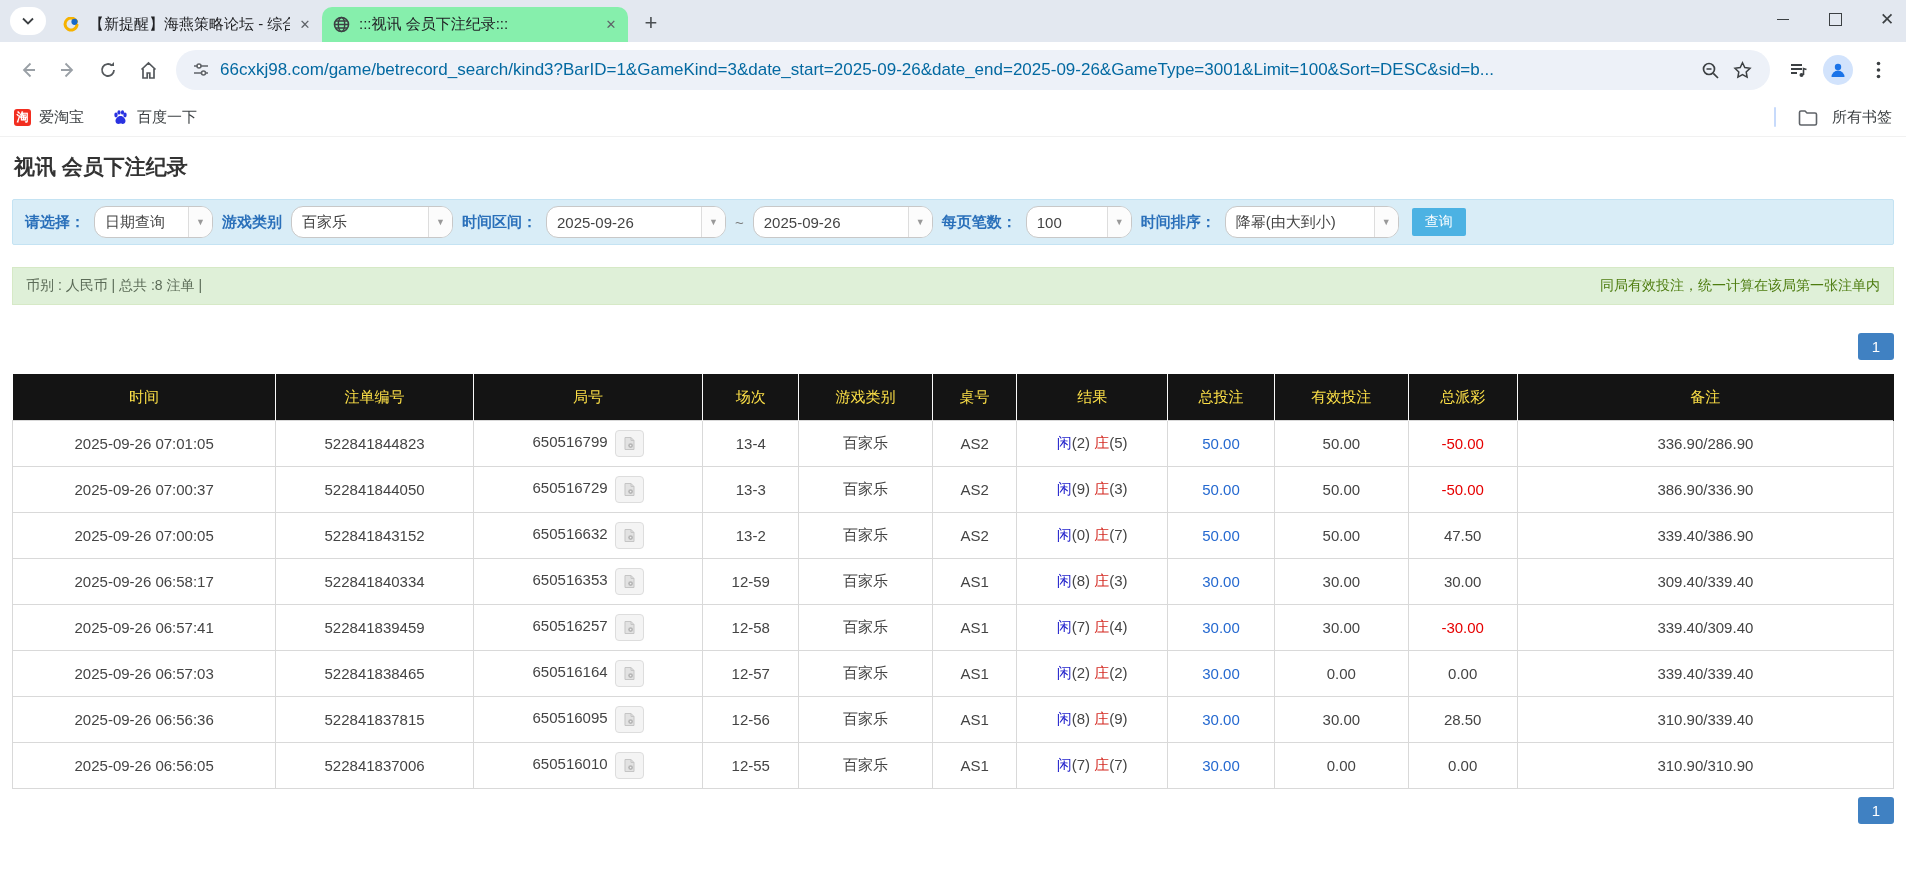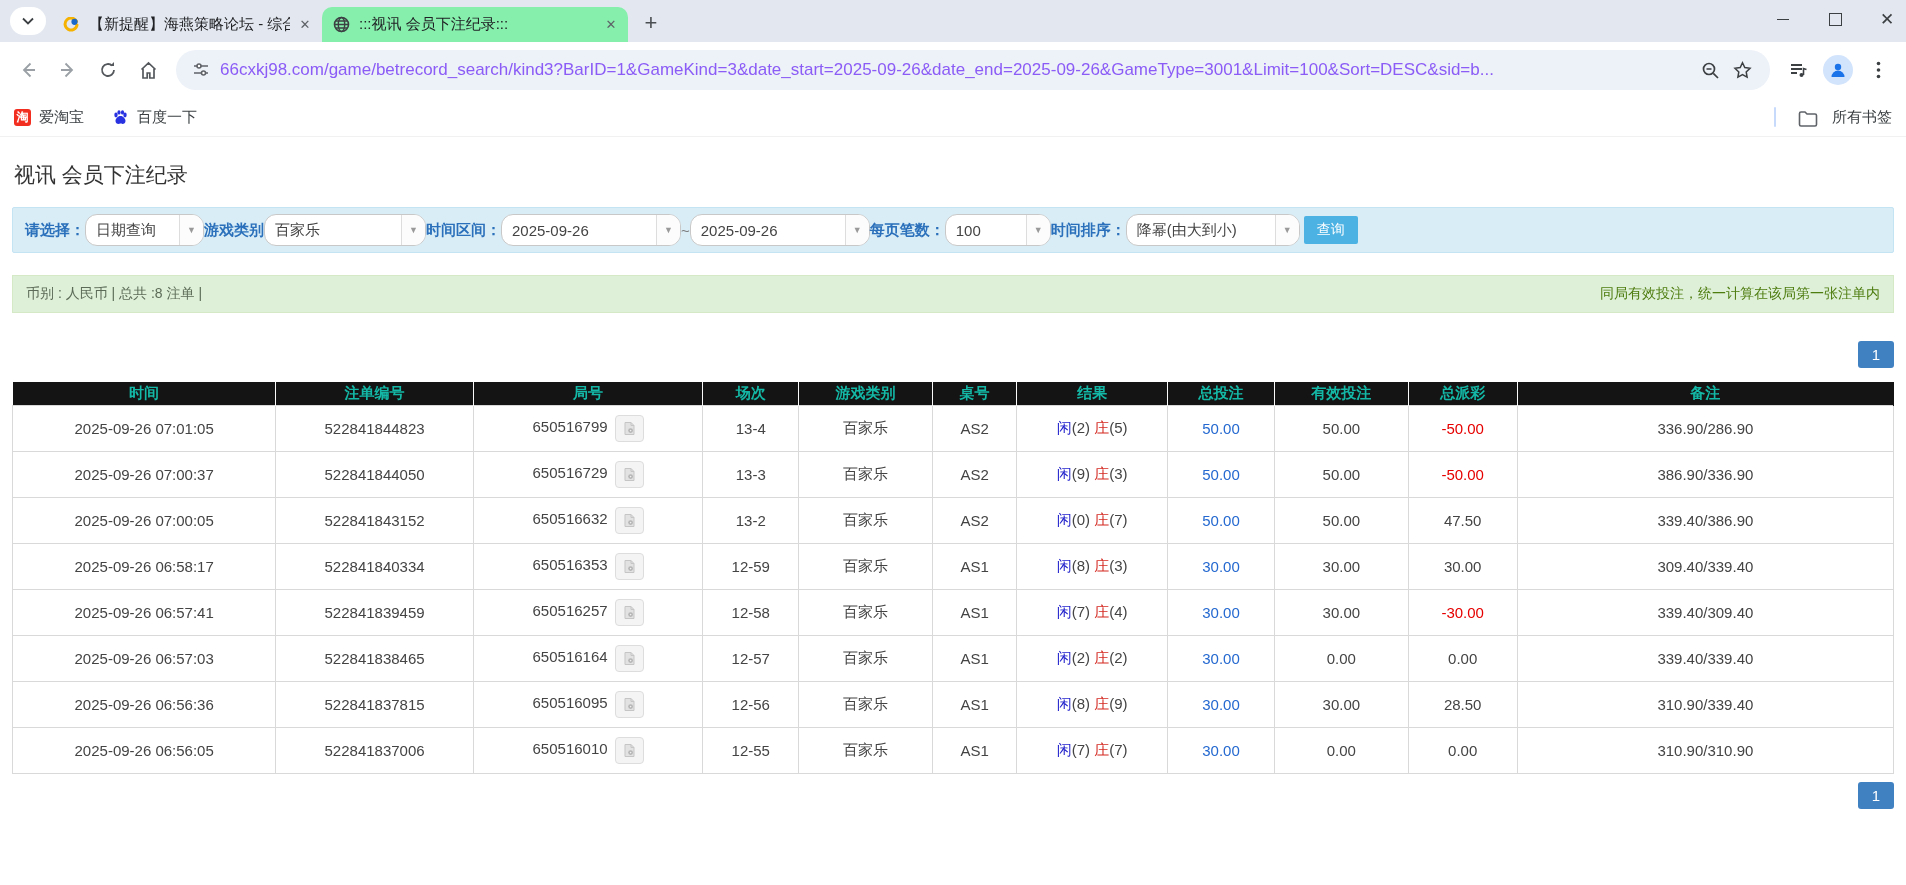--- a/index.html
+++ b/index.html
@@ -22,59 +22,59 @@
           font-size:22px;color:#4a4e52}
   .win-controls{position:absolute;right:10px;top:0;height:38px;display:flex;align-items:center;gap:34px;color:#3c4043}
   .wc{font-size:14px;display:flex;align-items:center;justify-content:center;width:18px;height:18px}
   .wc .sq{width:11px;height:11px;border:1.4px solid #3c4043}
   .wc .mini{width:12px;height:0;border-top:1.6px solid #3c4043}
 
   .toolbar{height:56px;background:#fff;display:flex;align-items:center;padding:0 8px}
   .nav-btn{width:40px;height:40px;border-radius:50%;display:flex;align-items:center;justify-content:center;flex:0 0 auto}
   .omnibox{flex:1;height:40px;background:#edf1f8;border-radius:20px;display:flex;align-items:center;
            padding:0 12px 0 16px;margin:0 8px;min-width:0}
-  .url-text{flex:1;font-size:17px;color:#8b5cf6;white-space:nowrap;overflow:hidden;margin:0 10px}
+  .url-text{flex:1;font-size:17px;color:#0369a1;white-space:nowrap;overflow:hidden;margin:0 10px}
   .pill-ic{width:32px;height:32px;display:flex;align-items:center;justify-content:center;flex:0 0 auto}
   .avatar{width:30px;height:30px;border-radius:50%;background:#d2e3fc;display:flex;align-items:center;justify-content:center}
 
   .bookmarks{height:38px;background:#fff;display:flex;align-items:center;padding:0 14px;font-size:15px;color:#3c4043;
              border-bottom:1px solid #f1f1f1}
   .bm{display:flex;align-items:center;gap:8px;margin-right:28px}
-  .bm-right{margin-left:auto;display:flex;align-items:flex-end;gap:14px}
+  .bm-right{margin-left:auto;display:flex;align-items:center;gap:14px}
   .bm-sep{width:2px;height:20px;background:#c7dafb;border-radius:1px;margin-right:8px}
   .taobao-ic{width:17px;height:17px;background:#f22e20;border-radius:3px;color:#fff;font-size:12px;font-weight:bold;
              display:flex;align-items:center;justify-content:center}
 
   
   .page{padding:0 12px}
-  .page-title{font-size:21px;font-weight:400;color:#333;margin:24px 0 0 2px}
+  .page-title{font-size:21px;font-weight:700;color:#333;margin:16px 0 0 2px}
 
   .filterbar{margin-top:18px;background:#d9edf7;border:1px solid #c4e3f3;border-radius:2px;height:44px;
-             display:flex;align-items:center;padding:0 12px;font-size:15px}
+             display:flex;align-items:center;padding:0 12px;gap:9px;font-size:15px}
   .flabel{color:#2a70ba;font-weight:bold;flex:0 0 auto}
   .sel{background:#fff;border:1px solid #c8c8c8;border-radius:12px;height:30px;display:flex;align-items:center;
        color:#444;flex:0 0 auto;overflow:hidden}
   .sel .val{padding:0 8px 0 10px;flex:1;white-space:nowrap;overflow:hidden}
   .sel .arr{width:23px;height:100%;border-left:1px solid #ddd;display:flex;align-items:center;justify-content:center;
             color:#999;font-size:9px;background:#fcfcfc;flex:0 0 auto}
   .tilde{color:#777}
   .btn-search{background:#4cb2e3;color:#fff;border:none;border-radius:2px;height:28px;padding:0 13px;font-size:14px;
               margin-left:4px;cursor:pointer}
 
   .infobar{margin-top:22px;background:#dff0d8;border:1px solid #d6e9c6;height:36px;display:flex;align-items:center;
            justify-content:space-between;padding:0 13px;font-size:14px;color:#5b6b57}
   .infobar .warn{color:#4d7c0f}
 
   .pagerow{display:flex;justify-content:flex-end;margin-top:28px}
   .pagerow.bottom{margin-top:8px}
   .pagebtn{min-width:28px;height:27px;background:#4081c2;color:#fff;font-size:15px;display:flex;align-items:center;
            justify-content:center;border-radius:3px;padding:0 4px}
 
   table{width:100%;border-collapse:collapse;margin-top:14px;table-layout:fixed}
-  thead th{background:#141414;color:#14b8a6;font-size:15px;font-weight:bold;height:23px;border-right:1px solid #fafafa;
+  thead th{background:#141414;color:#fde047;font-size:15px;font-weight:normal;height:46px;border-right:1px solid #fafafa;
            padding:0}
   thead th:last-child{border-right:1px solid #141414}
   tbody td{height:45px;text-align:center;font-size:15px;color:#444;border:1px solid #d9d9d9;background:#fff;
            padding:0 4px;white-space:nowrap;overflow:hidden}
   tr.summary td{background:#9a9a9a;color:#fff;height:31px;border:1px solid #fff;font-size:15px}
   .bet{color:#2569d0;cursor:pointer}
   .neg{color:#e60000}
   tr.summary td.neg{color:#ff2a2a}
   .xian{color:#2222cc}
   .zhuang{color:#d42a22}

